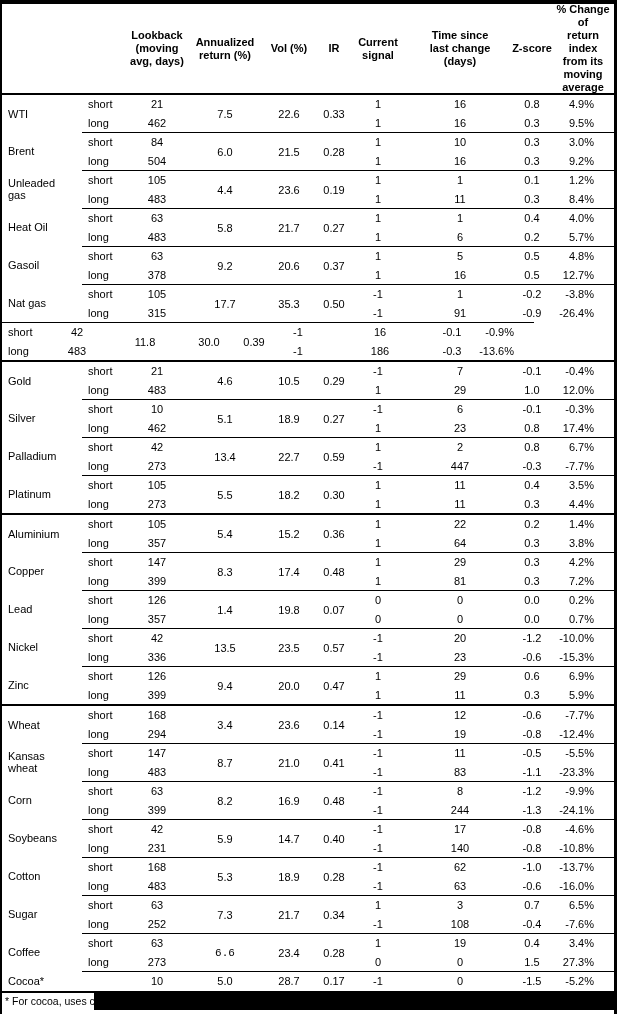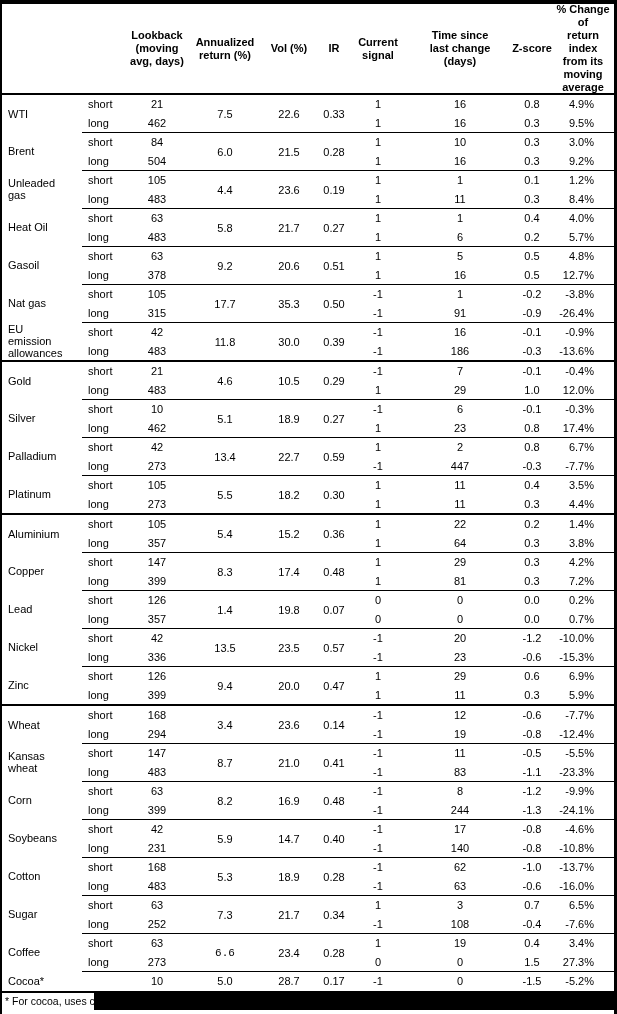--- a/index.html
+++ b/index.html
@@ -188,21 +188,21 @@
             <div class="cell c-num" style="grid-area: 1 / 8;">0.5</div>
             <div class="cell c-pct" style="grid-area: 1 / 9;">4.8%</div>
             <div class="cell c-side" style="grid-area: 2 / 1;">long</div>
             <div class="cell c-num" style="grid-area: 2 / 2;">378</div>
             <div class="cell c-num" style="grid-area: 2 / 6;">1</div>
             <div class="cell c-num" style="grid-area: 2 / 7;">16</div>
             <div class="cell c-num" style="grid-area: 2 / 8;">0.5</div>
             <div class="cell c-pct" style="grid-area: 2 / 9;">12.7%</div>
             <div class="cell c-num c-merged" style="grid-area: 1 / 3 / span 2;">9.2</div>
             <div class="cell c-num c-merged" style="grid-area: 1 / 4 / span 2;">20.6</div>
-            <div class="cell c-num c-merged" style="grid-area: 1 / 5 / span 2;">0.51</div>
+            <div class="cell c-num c-merged" style="grid-area: 1 / 5 / span 2;">0.37</div>
           </div>
         </div>
         <div class="block">
           <div class="name">Nat gas</div>
           <div class="rows sep">
             <div class="cell c-side" style="grid-area: 1 / 1;">short</div>
             <div class="cell c-num" style="grid-area: 1 / 2;">105</div>
             <div class="cell c-num" style="grid-area: 1 / 6;">-1</div>
             <div class="cell c-num" style="grid-area: 1 / 7;">1</div>
             <div class="cell c-num" style="grid-area: 1 / 8;">-0.2</div>
@@ -212,21 +212,20 @@
             <div class="cell c-num" style="grid-area: 2 / 6;">-1</div>
             <div class="cell c-num" style="grid-area: 2 / 7;">91</div>
             <div class="cell c-num" style="grid-area: 2 / 8;">-0.9</div>
             <div class="cell c-pct" style="grid-area: 2 / 9;">-26.4%</div>
             <div class="cell c-num c-merged" style="grid-area: 1 / 3 / span 2;">17.7</div>
             <div class="cell c-num c-merged" style="grid-area: 1 / 4 / span 2;">35.3</div>
             <div class="cell c-num c-merged" style="grid-area: 1 / 5 / span 2;">0.50</div>
           </div>
         </div>
         <div class="block">
-          <div class="name">EU emission allowances</div>
           <div class="rows sep">
             <div class="cell c-side" style="grid-area: 1 / 1;">short</div>
             <div class="cell c-num" style="grid-area: 1 / 2;">42</div>
             <div class="cell c-num" style="grid-area: 1 / 6;">-1</div>
             <div class="cell c-num" style="grid-area: 1 / 7;">16</div>
             <div class="cell c-num" style="grid-area: 1 / 8;">-0.1</div>
             <div class="cell c-pct" style="grid-area: 1 / 9;">-0.9%</div>
             <div class="cell c-side" style="grid-area: 2 / 1;">long</div>
             <div class="cell c-num" style="grid-area: 2 / 2;">483</div>
             <div class="cell c-num" style="grid-area: 2 / 6;">-1</div>

